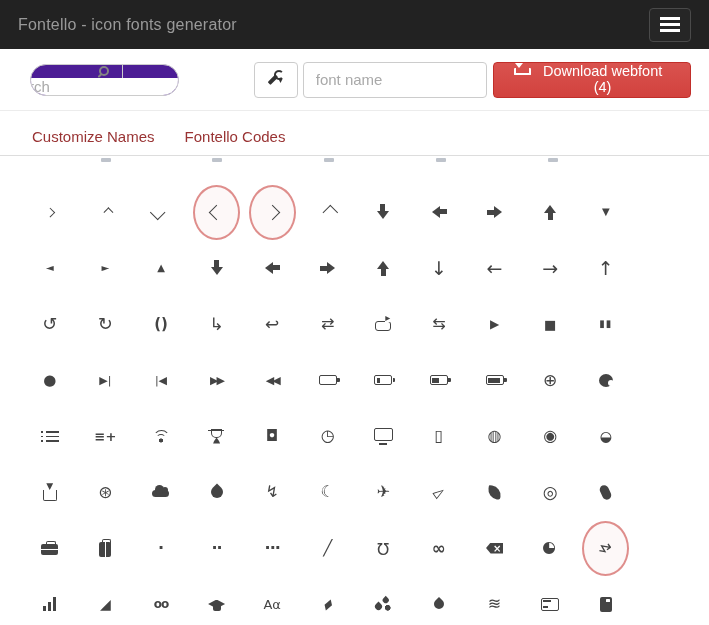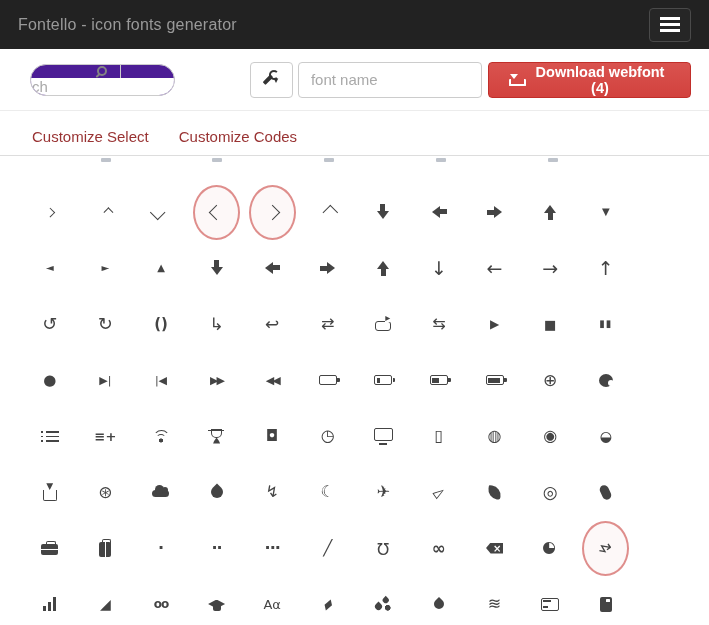--- a/index.html
+++ b/index.html
@@ -34,22 +34,22 @@
   .sh-wrench::before { content:""; position:absolute; top:-7px; left:-2.5px; width:6px; height:6px;
                border:2.5px solid #333; border-radius:50%; border-top-color:transparent; transform:rotate(45deg); }
   .caret { font-family:"DejaVu Sans",sans-serif; font-size:9px; color:#333; }
 
   .fontname-input { margin-left:5px; width:184px; height:36px; border:1px solid #ccc; border-radius:4px;
                     font-size:15px; padding:0 12px; outline:none; color:#333;
                     font-family:"Liberation Sans",sans-serif; }
   .fontname-input::placeholder { color:#a9a9a9; }
 
   .btn-download { margin-left:6px; height:36px; padding:0 20px; background:linear-gradient(#d9534f,#d2423e);
-                  border:1px solid #c12e2a; border-radius:4px; color:#fff; font-weight:bold; font-size:14.5px;
-                  display:flex; align-items:center; gap:9px; cursor:pointer;
+                  border:1px solid #c12e2a; border-radius:4px; color:#fff; font-weight:normal; font-size:14.5px;
+                  display:flex; gap:9px; cursor:pointer;
                   font-family:"Liberation Sans",sans-serif; }
   .dl-icon { position:relative; width:13px; height:12px; }
   .dl-icon::before { content:""; position:absolute; left:50%; margin-left:-4.5px; top:0;
                      border:4.5px solid transparent; border-top:5px solid #fff; }
   .dl-icon::after { content:""; position:absolute; left:0; bottom:0; width:13px; height:5px;
                     border:2px solid #fff; border-top:none; border-radius:1px; }
 
   
   .tabs { display:flex; align-items:flex-end; border-bottom:1px solid #ddd; padding-left:17px;
           margin-top:7px; height:38px; position:relative; }
@@ -211,22 +211,22 @@
 
   <input type="text" class="fontname-input" placeholder="font name" style="">
 
   <button class="btn-download">
     <span class="dl-icon"></span>
     <span>Download webfont (4)</span>
   </button>
 </div>
 
 <div class="tabs">
-  <span class="tab">Customize Select</span>
-  <span class="tab">Customize Codes</span>
+  <span class="tab">Customize Names</span>
+  <span class="tab">Fontello Codes</span>
 </div>
 
 <div class="grid">
     <span class="pmark" style="left: 101px;"></span>
     <span class="pmark" style="left: 212px;"></span>
     <span class="pmark" style="left: 324px;"></span>
     <span class="pmark" style="left: 436px;"></span>
     <span class="pmark" style="left: 548px;"></span>
     <div class="grid-row">
       <div class="cell">

